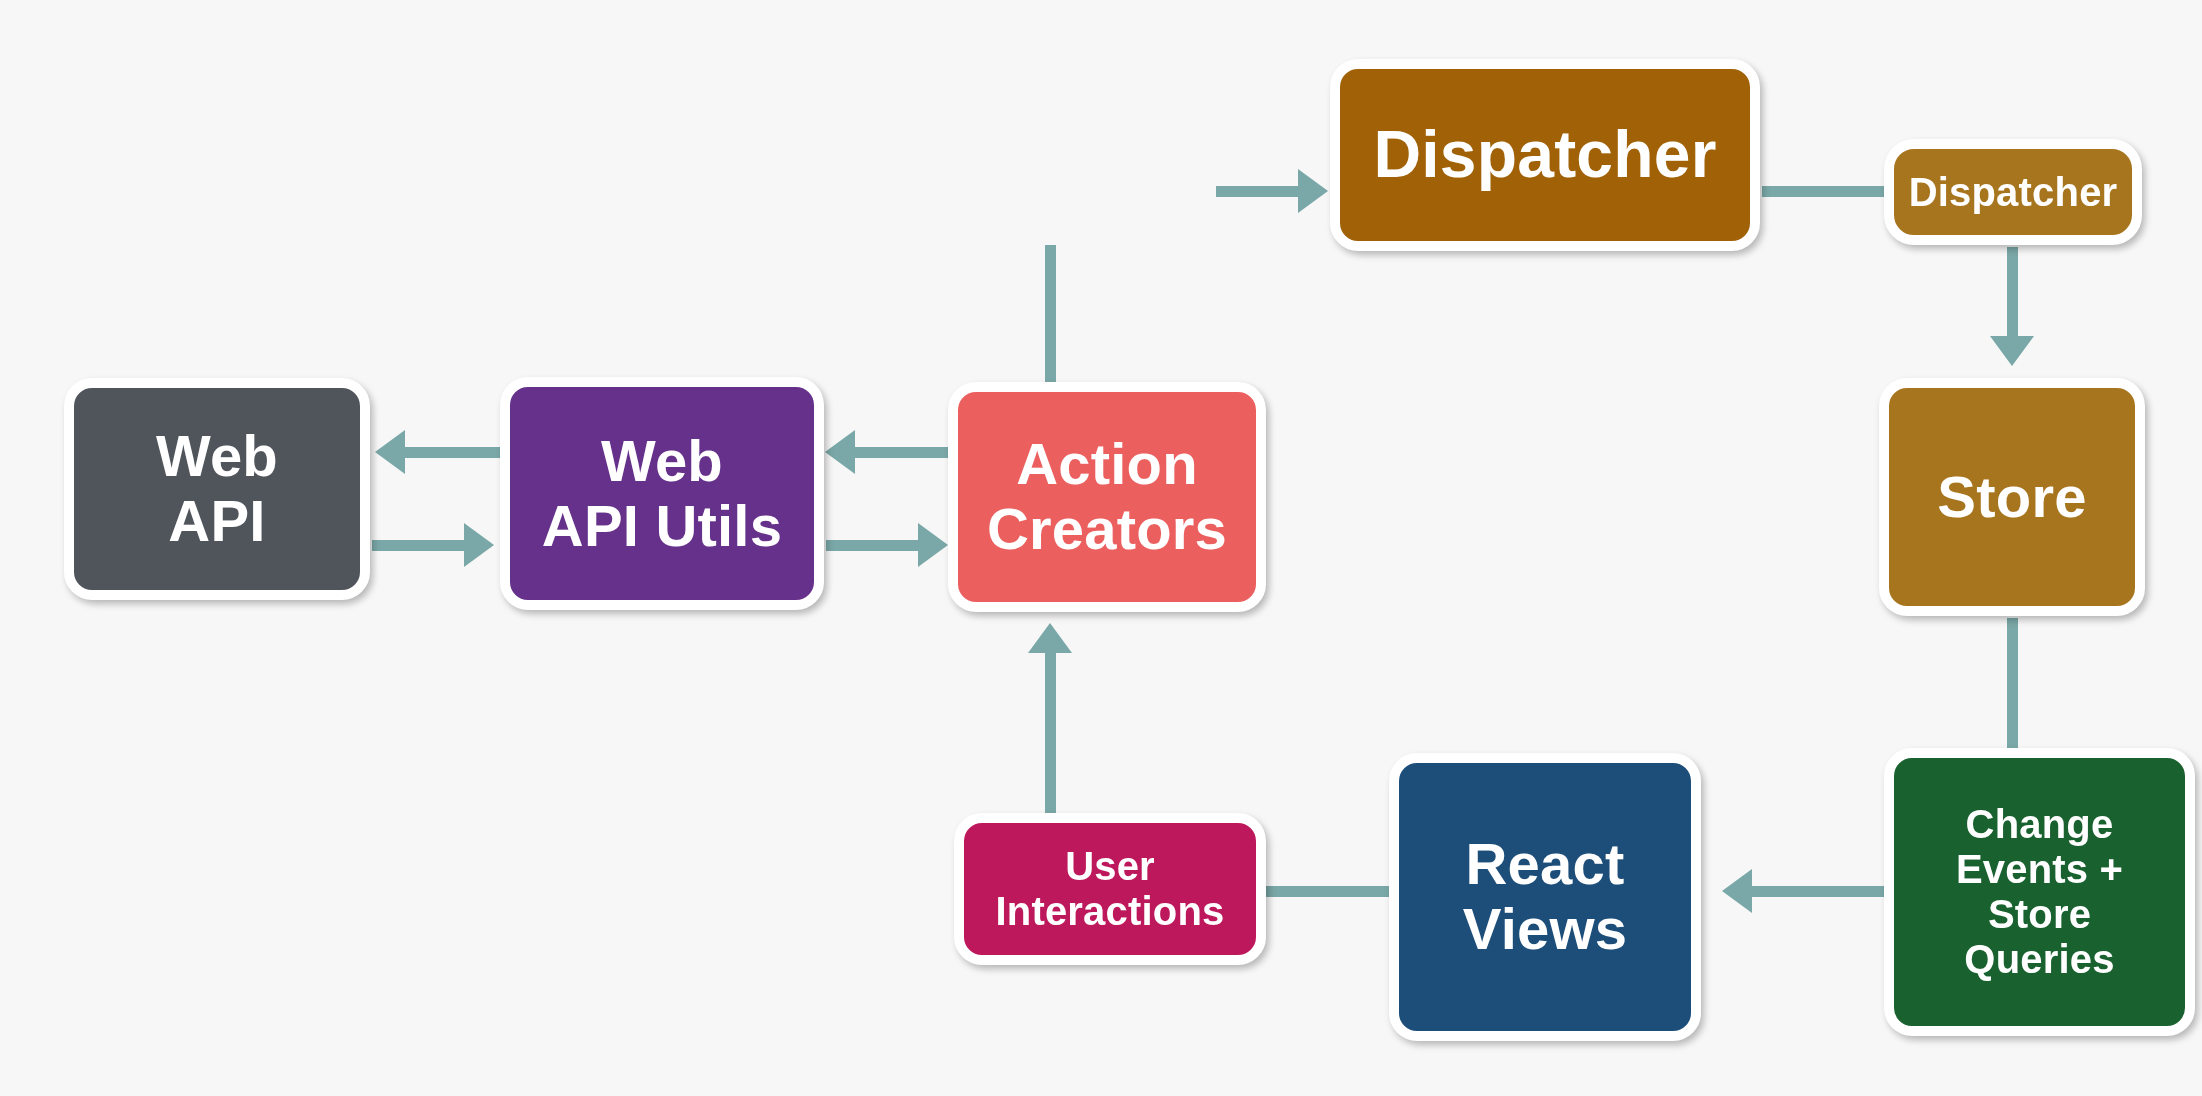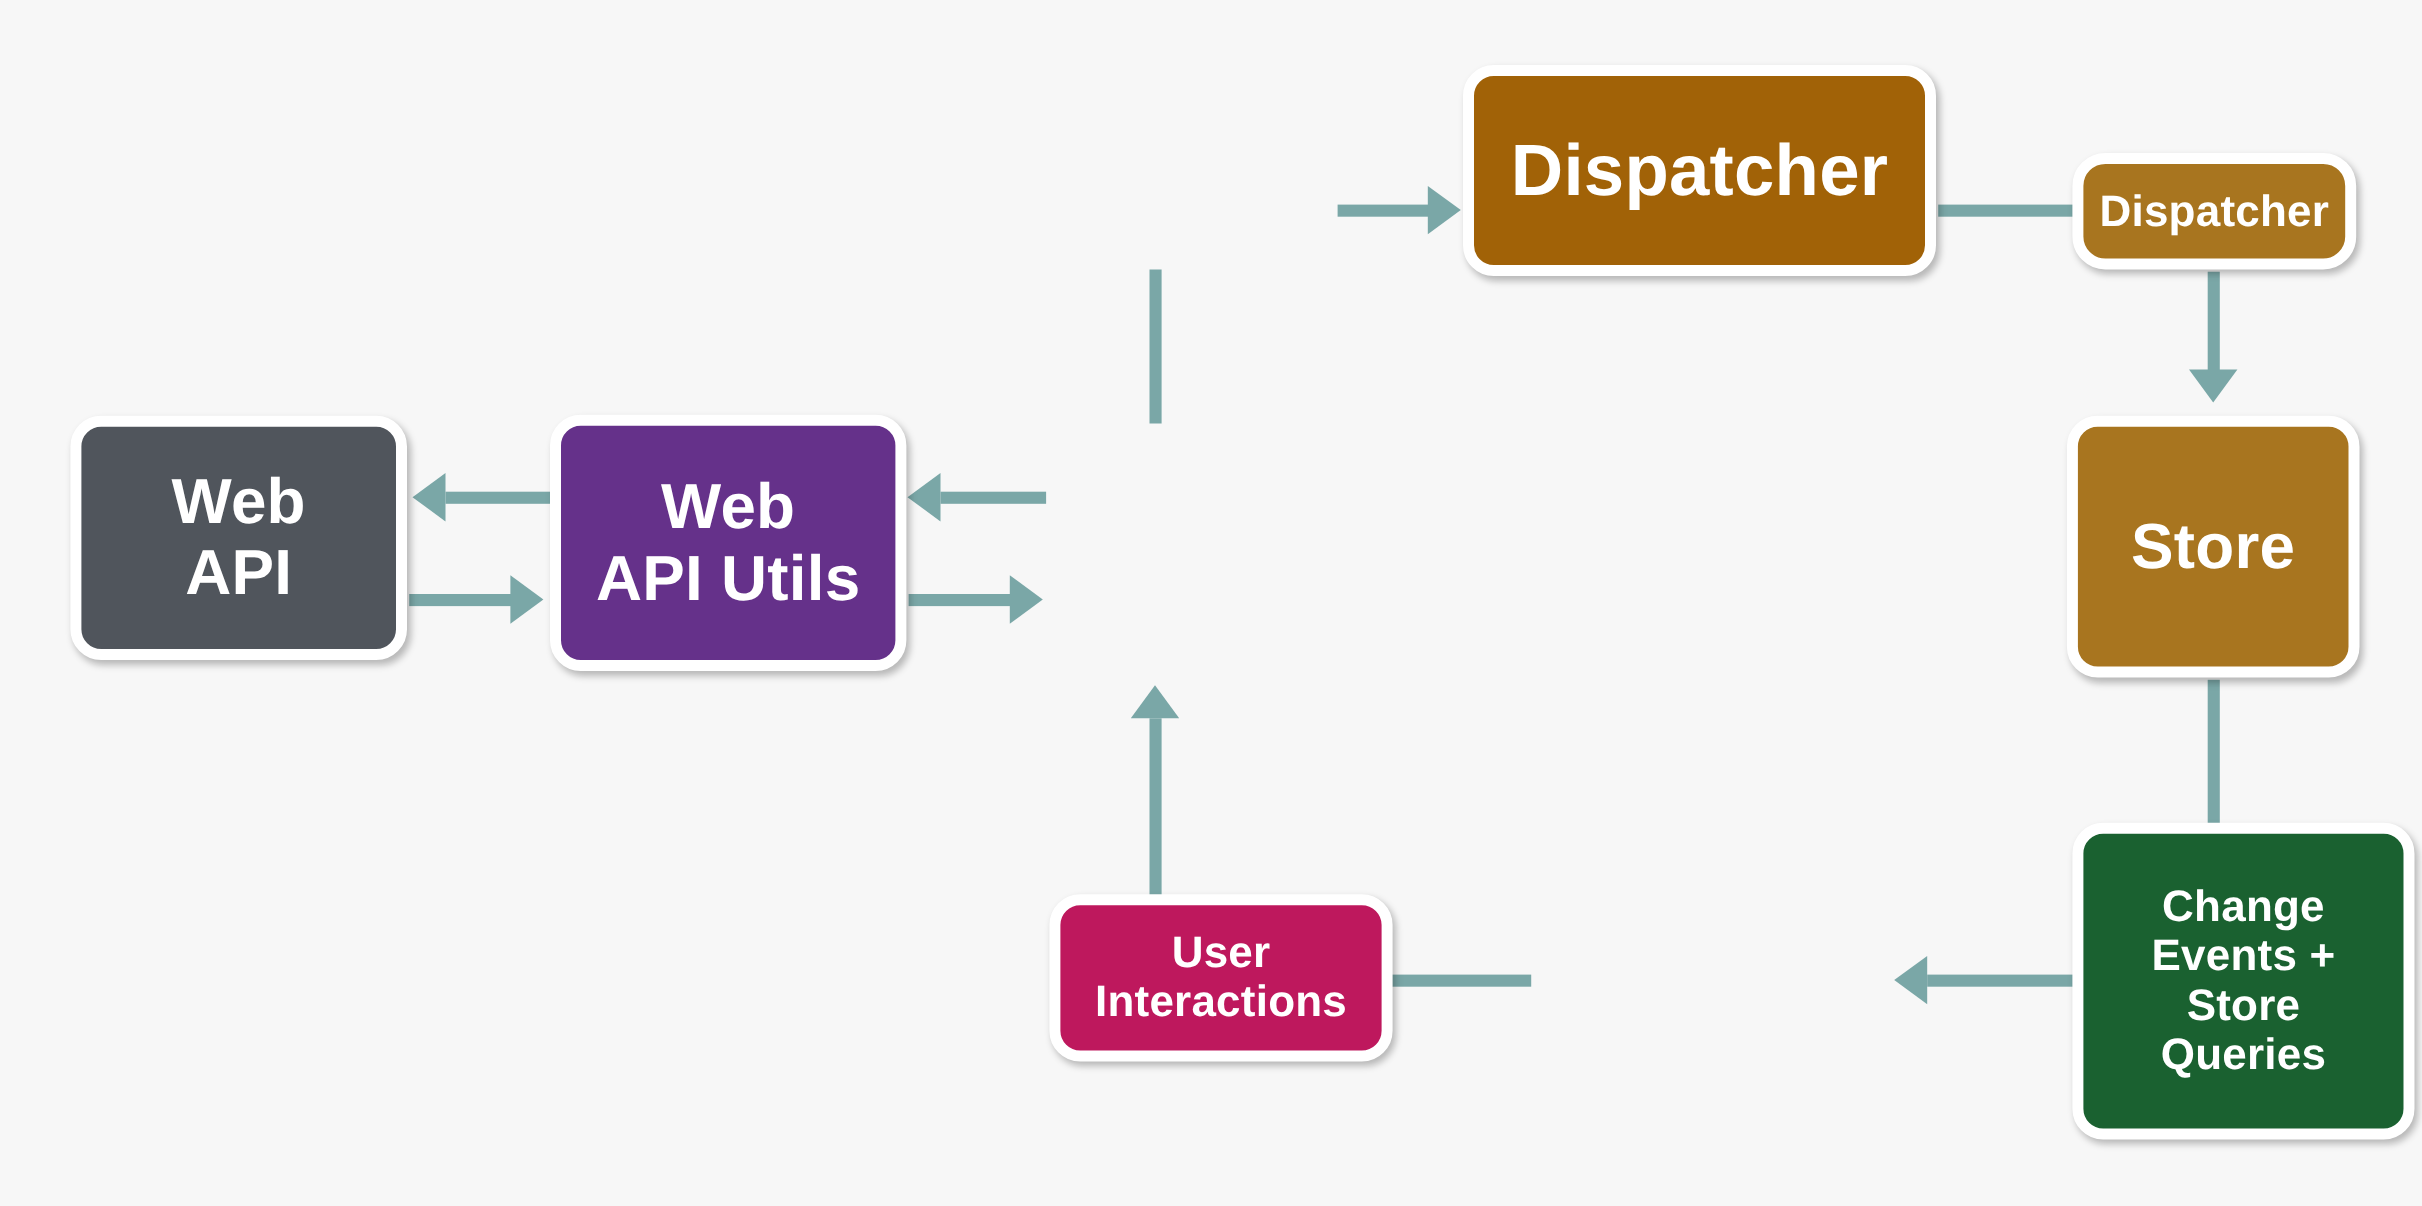--- a/index.html
+++ b/index.html
@@ -139,30 +139,34 @@
 
   <div class="edge h" id="edge-wa-wau"></div>
   <div class="head right" id="head-wa-wau"></div>
 
   <div class="node" id="node-web-api">Web
 API</div>
 
   <div class="node" id="node-web-api-utils">Web
 API Utils</div>
 
+  <div class="node" id="node-action-creators">Action
+Creators</div>
 
 
   <div class="node" id="node-dispatcher">Dispatcher</div>
 
   <div class="node small" id="node-callbacks">Dispatcher</div>
 
   <div class="node" id="node-store">Store</div>
 
   <div class="node" id="node-change-events">Change
 Events +
 Store
 Queries</div>
 
+  <div class="node" id="node-react-views">React
+Views</div>
 
   <div class="node" id="node-user-interactions">User
 Interactions</div>
 
 </div>
 
 </body></html>

